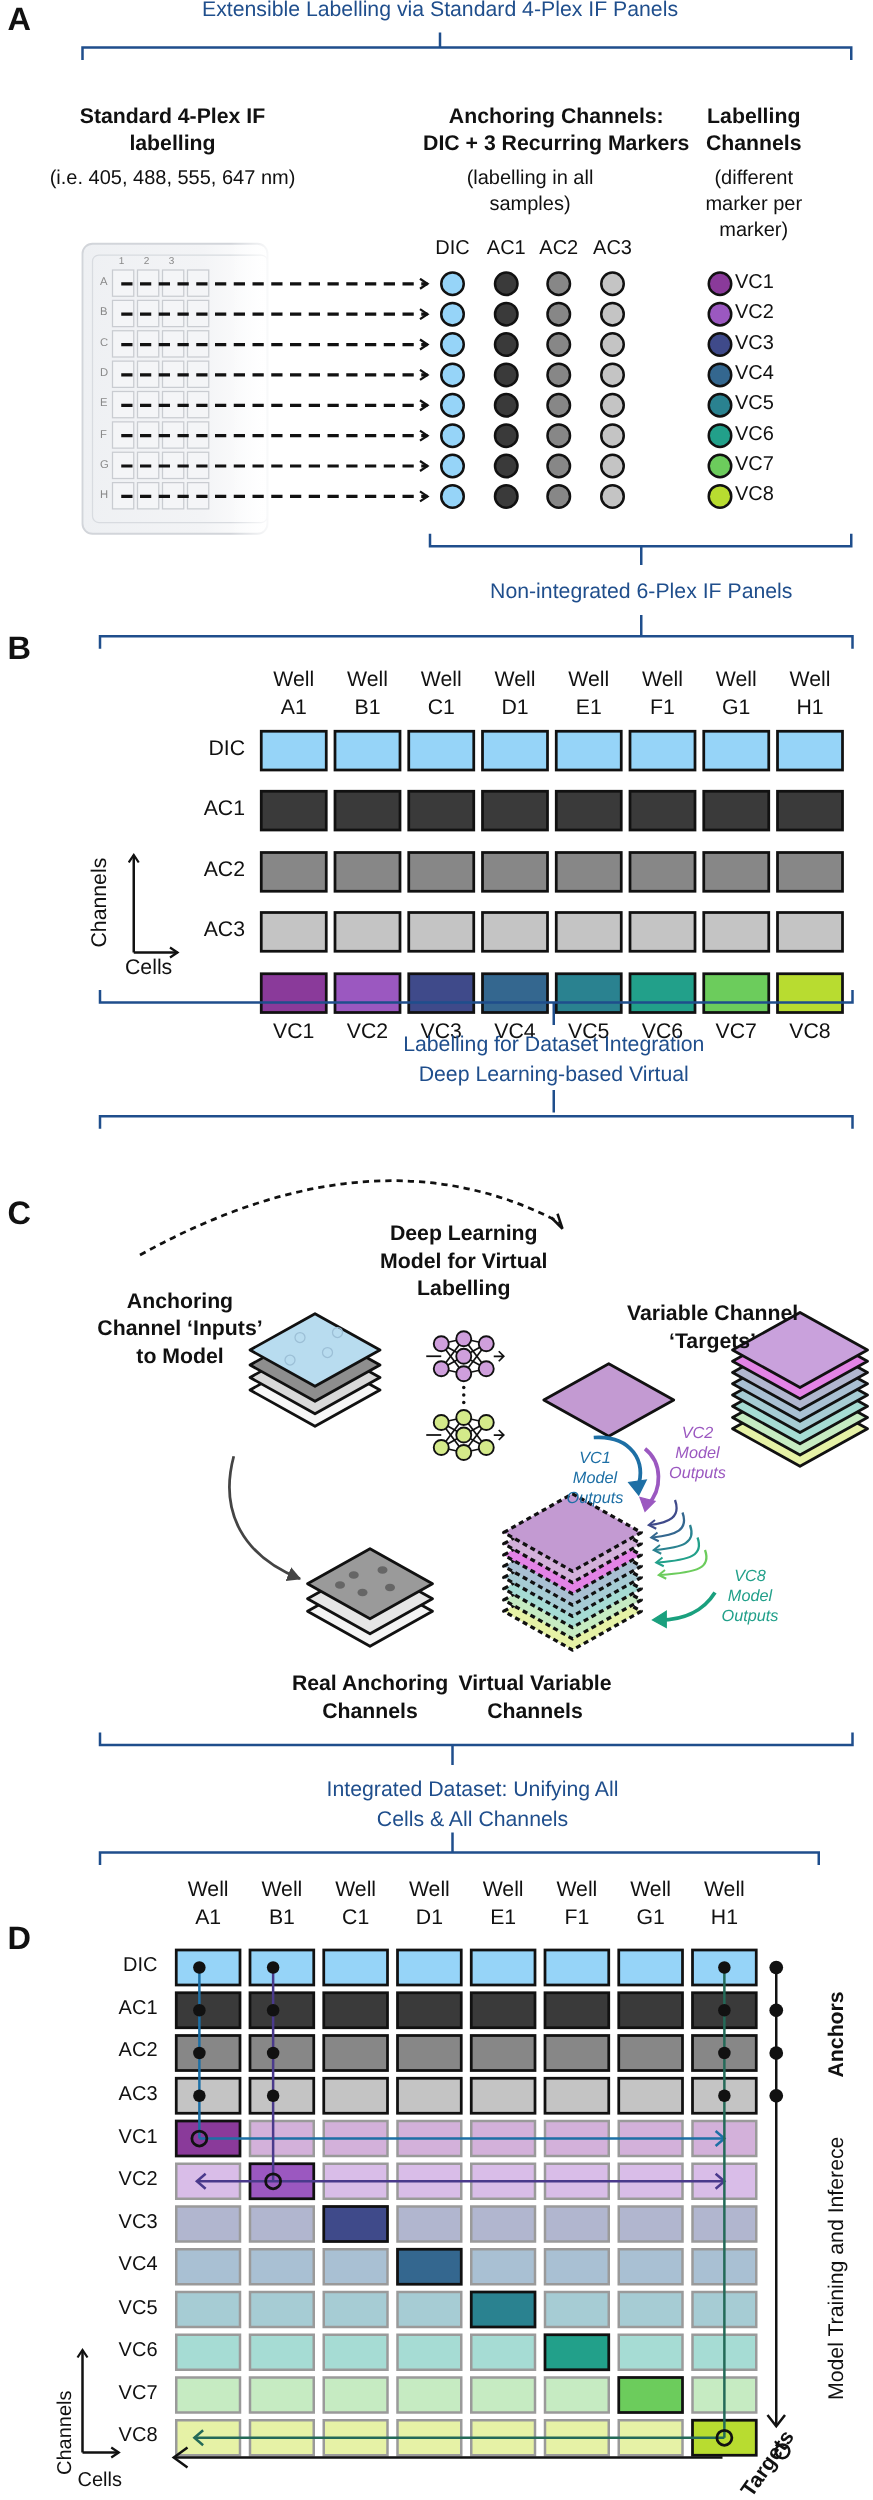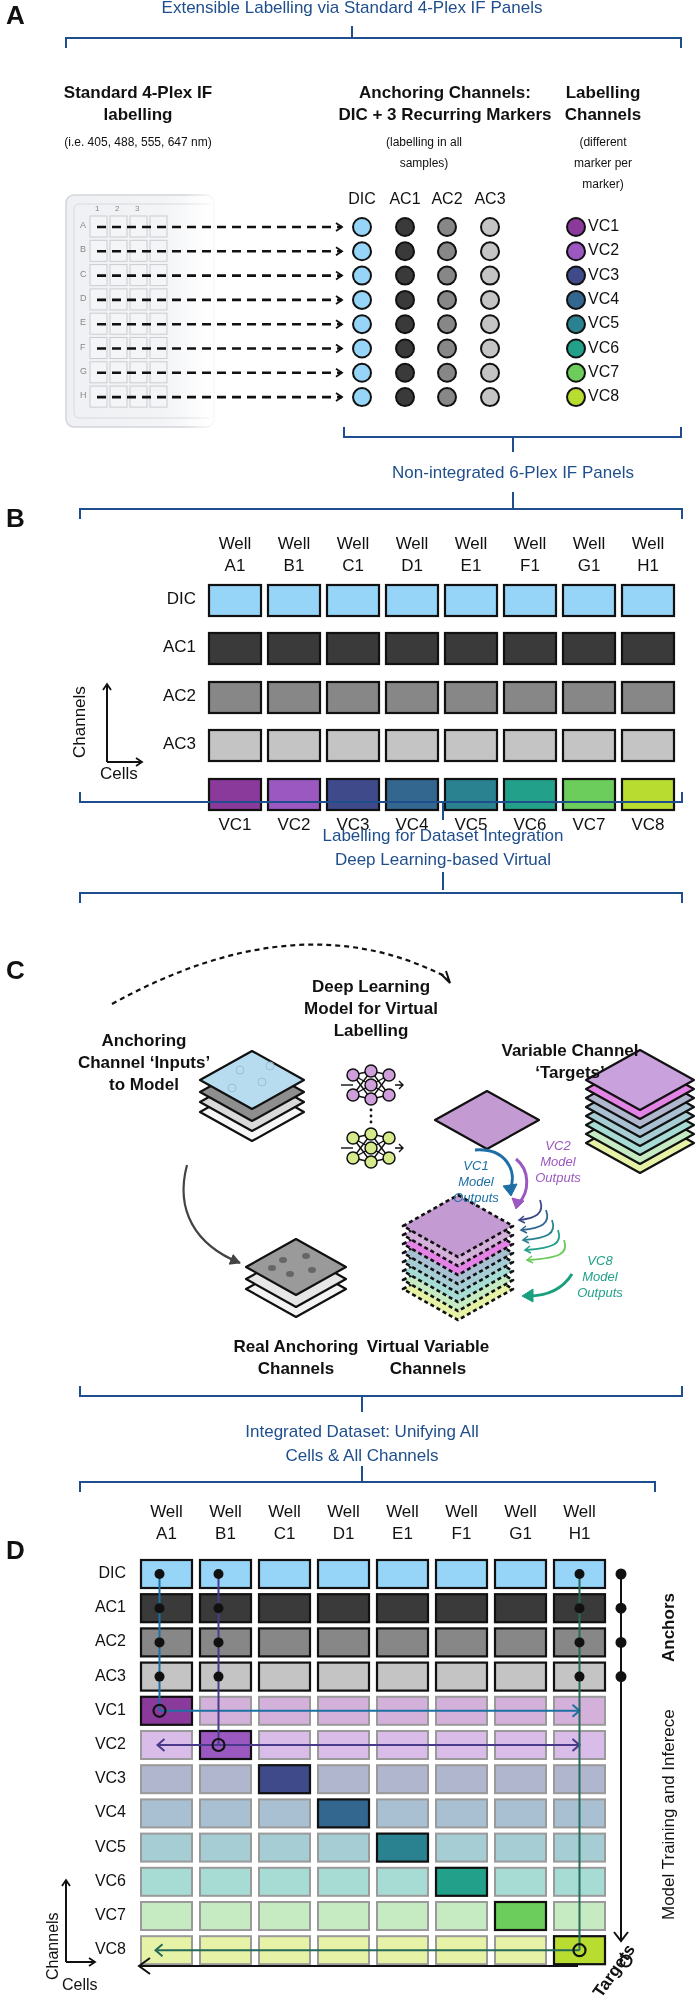--- a/index.html
+++ b/index.html
@@ -2,21 +2,21 @@
 <html><head>
 <meta charset="utf-8">
 <style>
   html,body{margin:0;padding:0;background:#fff;}
   body{width:698px;height:2000px;position:relative;overflow:hidden;font-family:"Liberation Sans","DejaVu Sans",sans-serif;color:#111;}
   #fig{position:absolute;left:0;top:0;width:698px;height:2000px;}
   .t{position:absolute;white-space:nowrap;}
   .blue{color:#1f4e8c;}
   .panel-letter{font-weight:bold;font-size:26px;}
   .hdr{font-weight:bold;font-size:17px;text-align:center;line-height:22px;}
-  .sub{font-size:12px;text-align:center;line-height:21px;}
+  .sub{font-size:16px;text-align:center;line-height:21px;}
   .lbl{font-size:16px;}
   .cen{transform:translateX(-50%);text-align:center;}
   .ital{font-style:italic;}
 </style>
 </head>
 <body>
 
 <div id="fig">
   <svg id="svg" width="698" height="2000" viewBox="0 0 698 2000" style="position:absolute;left:0;top:0;">
     <defs>
@@ -554,21 +554,21 @@
     <div>Outputs</div>
   </div>
   <div class="t hdr cen" style="left:296px;top:1336px;">
     <div>Real Anchoring</div>
     <div>Channels</div>
   </div>
   <div class="t hdr cen" style="left:428px;top:1336px;">
     <div>Virtual Variable</div>
     <div>Channels</div>
   </div>
-  <div class="t blue cen" style="left:362px;top:1420px;font-size:17px;line-height:24px;">
+  <div class="t blue cen" style="left:378px;top:1420px;font-size:17px;line-height:24px;">
     <div>Integrated Dataset: Unifying All</div>
     <div>Cells &amp; All Channels</div>
   </div>
 
   <div class="t panel-letter" style="left:6px;top:1535px;">D</div>
   <div id="dWellLabels">
       <div class="t" style="left: 166.5px; top: 1502px; font-size: 17px; transform: translateX(-50%);">Well</div>
       <div class="t" style="left: 166.5px; top: 1524px; font-size: 17px; transform: translateX(-50%);">A1</div>
       <div class="t" style="left: 225.5px; top: 1502px; font-size: 17px; transform: translateX(-50%);">Well</div>
       <div class="t" style="left: 225.5px; top: 1524px; font-size: 17px; transform: translateX(-50%);">B1</div>

